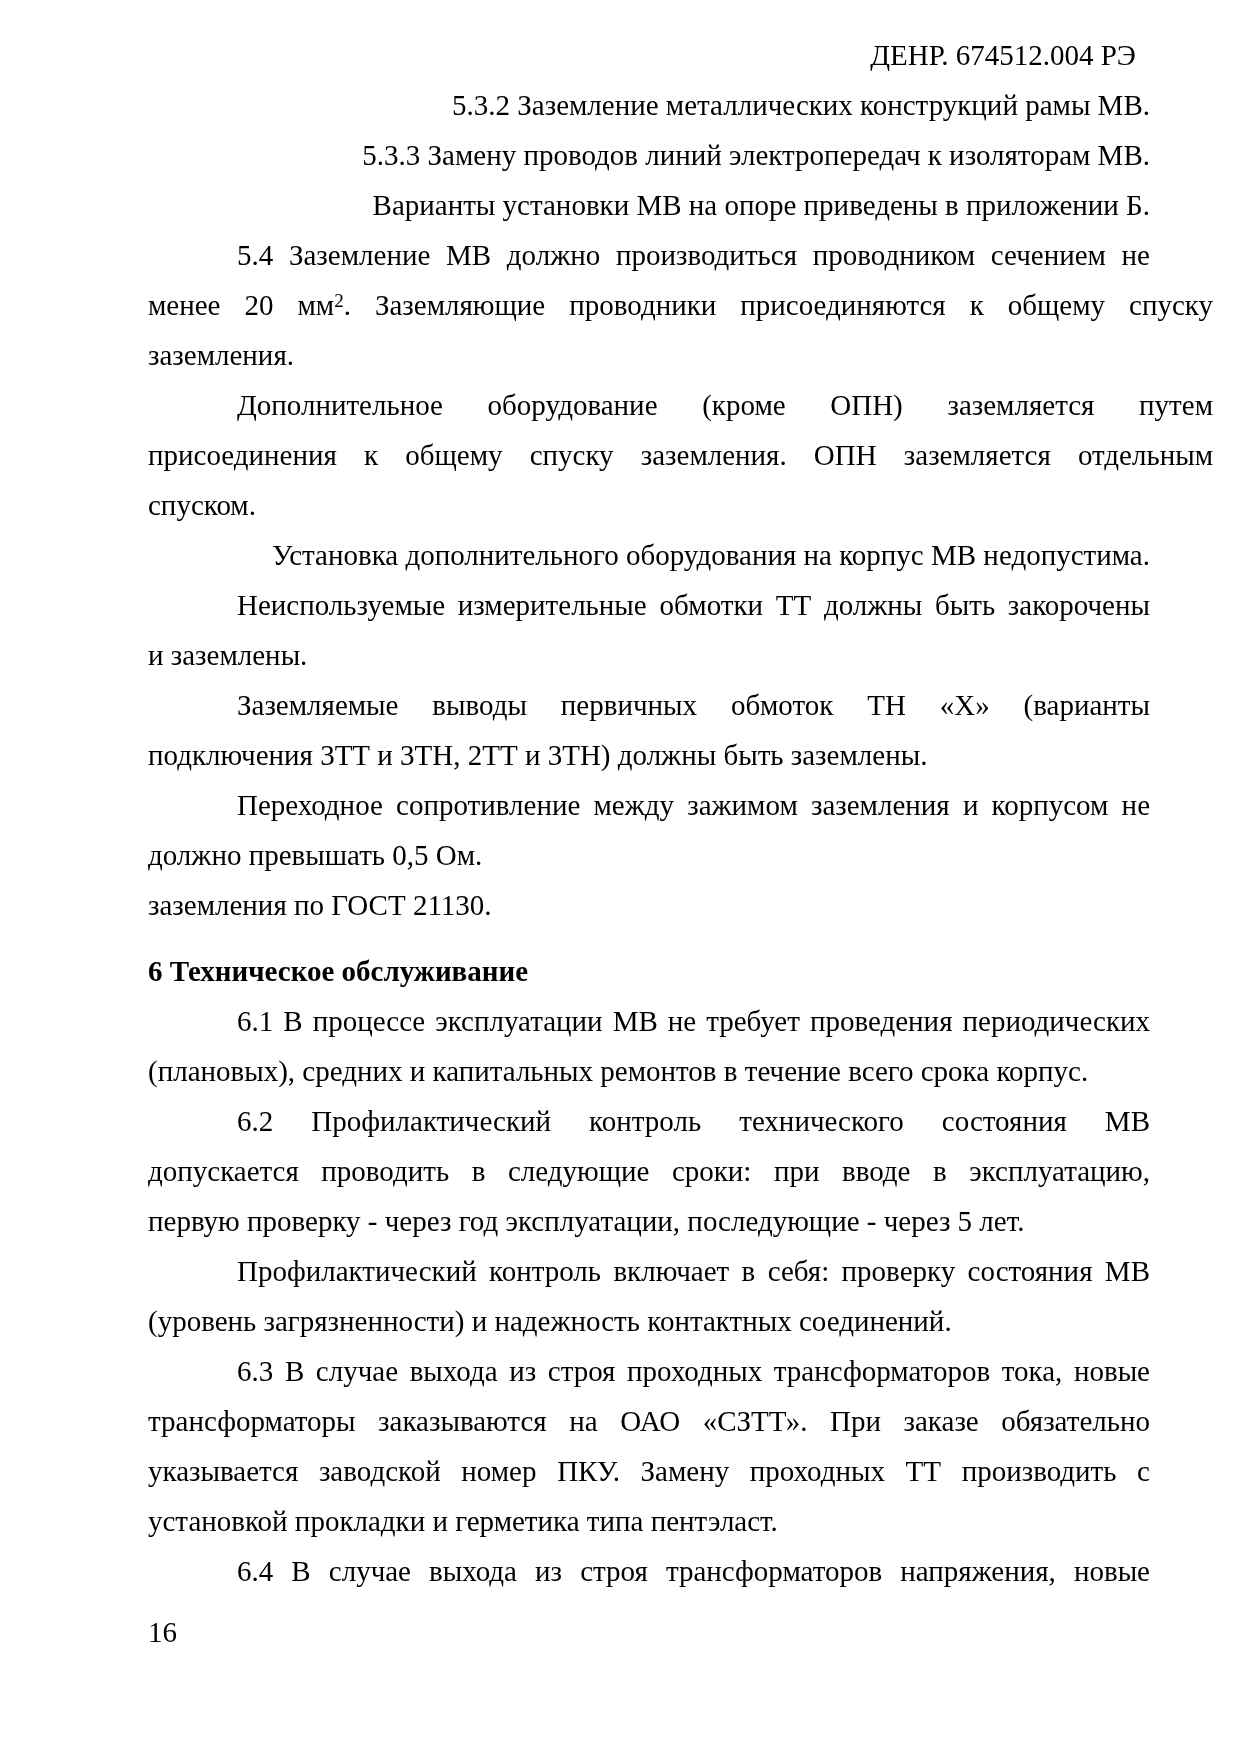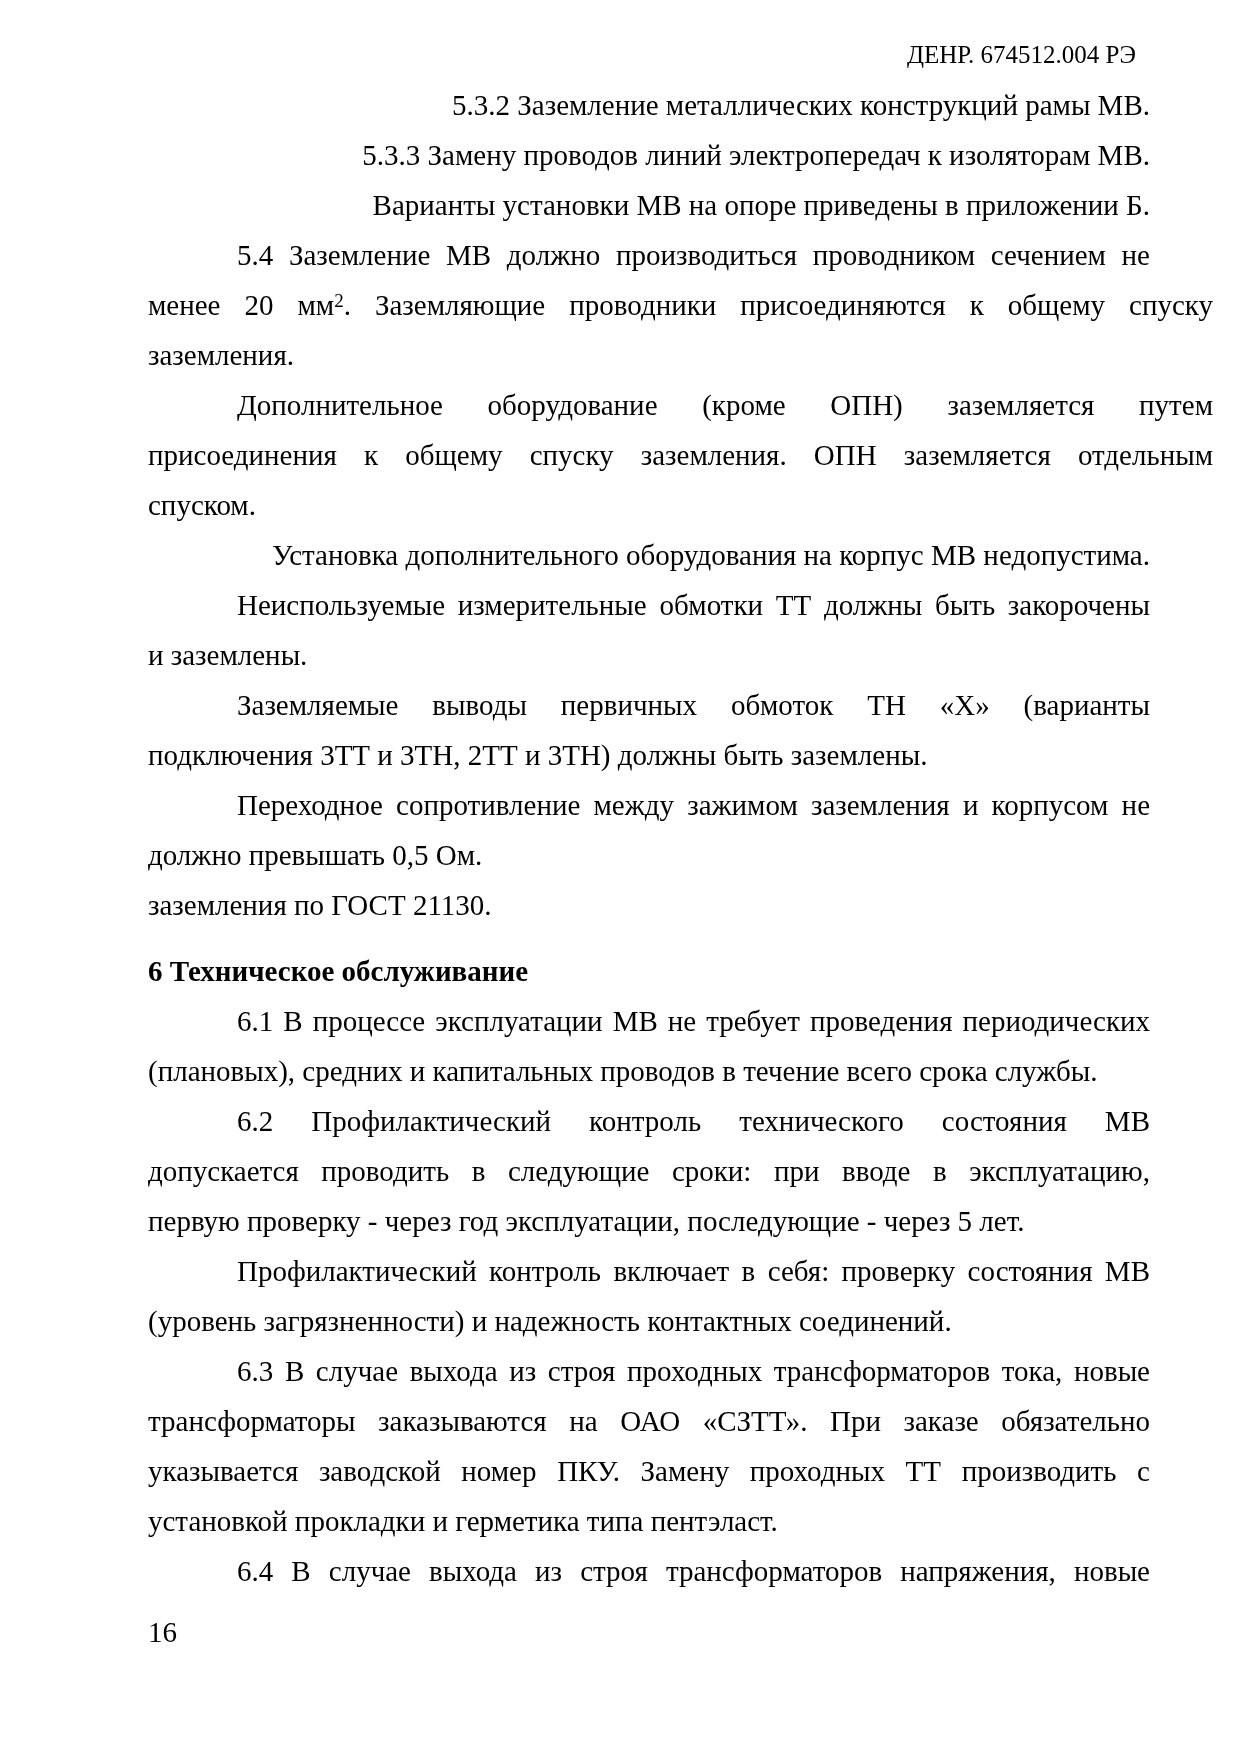--- a/index.html
+++ b/index.html
@@ -16,21 +16,21 @@
     font-family: "Liberation Serif", "DejaVu Serif", serif;
     overflow: hidden;
   }
   .content {
     position: absolute;
     left: 148px;
     top: 30px;
     width: 1002px;
   }
   .hdr {
-    font-size: 25px;
+    font-size: 29px;
     line-height: 50px;
     height: 50px;
     text-align: right;
     padding-right: 14px;
     white-space: nowrap;
   }
   .ln {
     font-size: 29px;
     line-height: 50px;
     height: 50px;
@@ -96,21 +96,21 @@
     <div class="ln nat">и заземлены.</div>
     <div class="ln j ind">Заземляемые выводы первичных обмоток ТН «Х» (варианты</div>
     <div class="ln nat">подключения 3ТТ и 3ТН, 2ТТ и 3ТН) должны быть заземлены.</div>
     <div class="ln j ind">Переходное сопротивление между зажимом заземления и корпусом не</div>
     <div class="ln nat">должно превышать 0,5 Ом.</div>
     <div class="ln nat">заземления по ГОСТ 21130.</div>
 
     <div class="heading">6 Техническое обслуживание</div>
 
     <div class="ln j ind">6.1 В процессе эксплуатации МВ не требует проведения периодических</div>
-    <div class="ln nat">(плановых), средних и капитальных проводов в течение всего срока службы.</div>
+    <div class="ln nat">(плановых), средних и капитальных ремонтов в течение всего срока корпус.</div>
     <div class="ln j ind">6.2 Профилактический контроль технического состояния МВ</div>
     <div class="ln j">допускается проводить в следующие сроки: при вводе в эксплуатацию,</div>
     <div class="ln nat">первую проверку - через год эксплуатации, последующие - через 5 лет.</div>
     <div class="ln j ind">Профилактический контроль включает в себя: проверку состояния МВ</div>
     <div class="ln nat">(уровень загрязненности) и надежность контактных соединений.</div>
     <div class="ln j ind">6.3 В случае выхода из строя проходных трансформаторов тока, новые</div>
     <div class="ln j">трансформаторы заказываются на ОАО «СЗТТ». При заказе обязательно</div>
     <div class="ln j">указывается заводской номер ПКУ. Замену проходных ТТ производить с</div>
     <div class="ln nat">установкой прокладки и герметика типа пентэласт.</div>
     <div class="ln j ind">6.4 В случае выхода из строя трансформаторов напряжения, новые</div>

